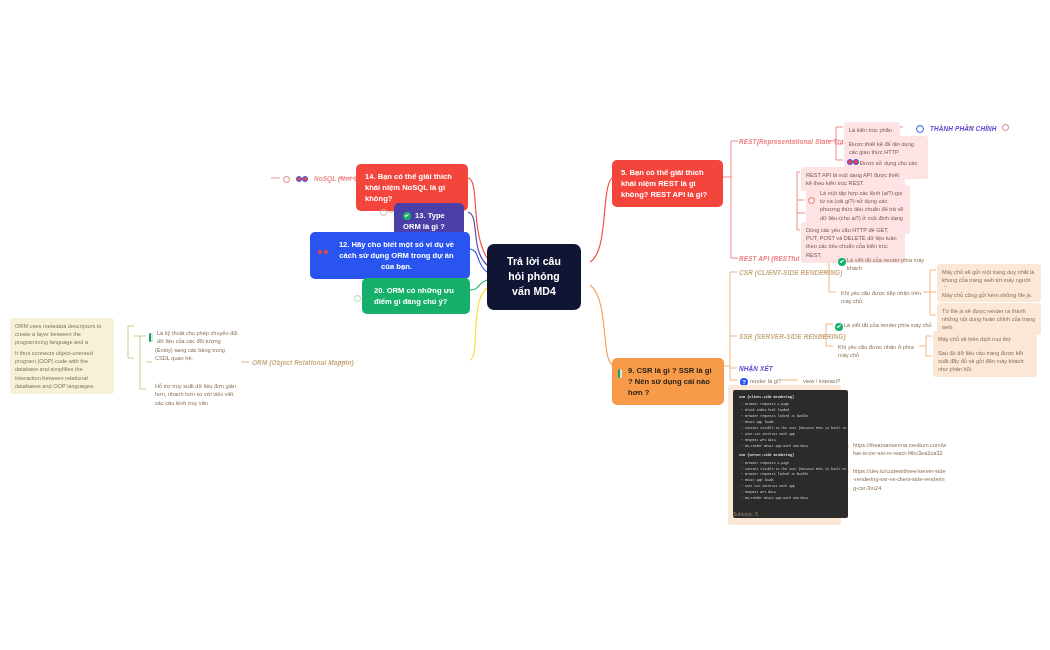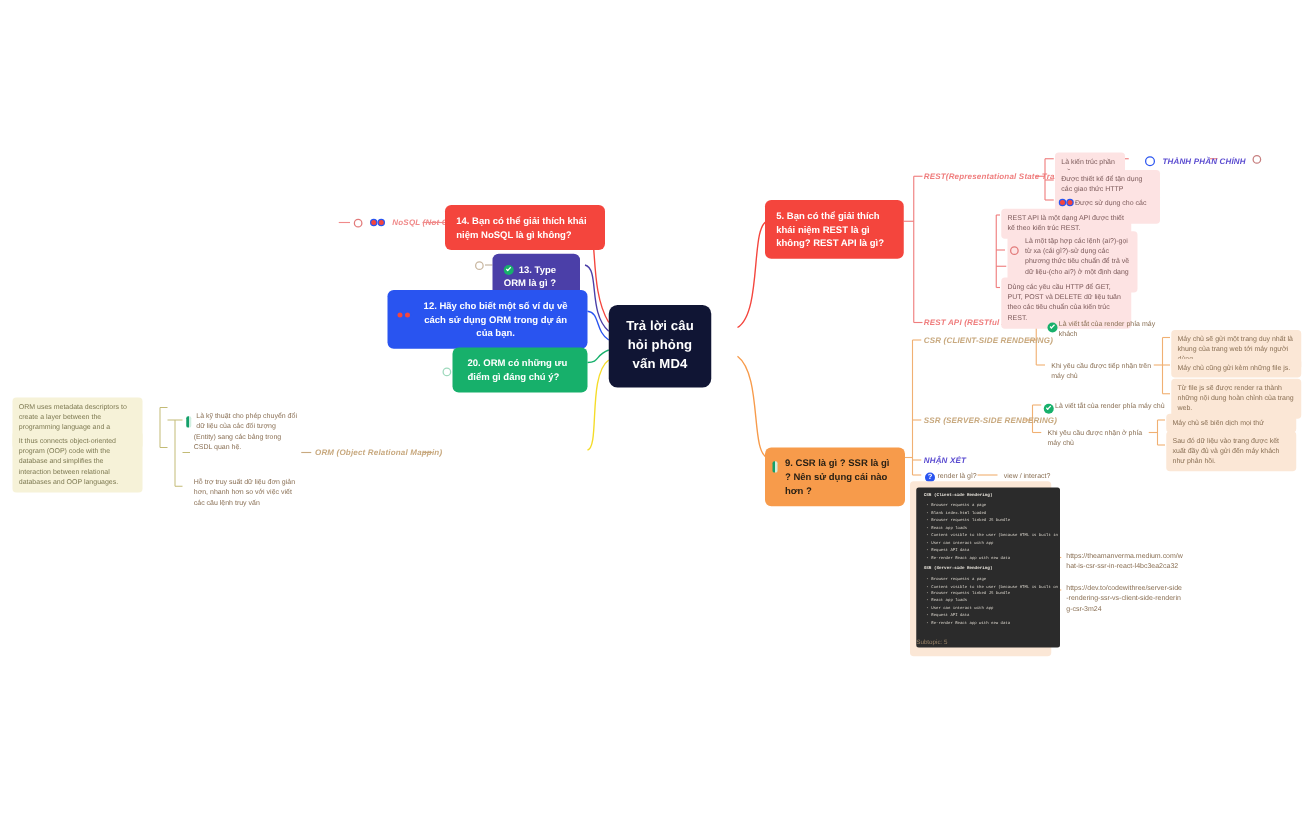--- a/index.html
+++ b/index.html
@@ -165,31 +165,31 @@
     <path d="M926 356 L 932 356" stroke="#f0b073" stroke-width="0.9" fill="none"></path>
 
     <path d="M782 380 L 798 380" stroke="#f0b073" stroke-width="0.9" fill="none"></path>
 
     <path d="M836 455 L 843 455" stroke="#f0b073" stroke-width="0.9" fill="none"></path>
     <path d="M843 446 L 843 472" stroke="#f0b073" stroke-width="0.9" fill="none"></path>
     <path d="M843 446 L 849 446" stroke="#f0b073" stroke-width="0.9" fill="none"></path>
     <path d="M843 472 L 849 472" stroke="#f0b073" stroke-width="0.9" fill="none"></path>
   </svg>
 
-  <div class="node root" style="left:487px;top:244px;width:82px;">
+  <div class="node root" style="left:487px;top:244px;width:94px;">
     <span>Trả lời câu hỏi phỏng vấn MD4</span>
   </div>
 
   <div class="cat pink" style="left:283px;top:175px;">
     <span class="chip ic-ring"></span>
     <span class="chip ic-eyes"><b></b><b></b></span>
     <span>NoSQL (Not Only SQL)</span>
   </div>
 
-  <div class="node q red" style="left:356px;top:164px;width:128px;">
+  <div class="node q red" style="left:356px;top:164px;width:112px;">
     <span class="qtext">14. Bạn có thể giải thích khái niệm NoSQL là gì không?</span>
   </div>
 
   <div class="node q purple" style="left:394px;top:203px;width:70px;">
     <span class="chip ic-check"></span><span>13. Type ORM là gì ?</span>
   </div>
   <span class="cat tan" style="left:380px;top:209px;">
     <span class="ic-rnum"></span>
   </span>
 

